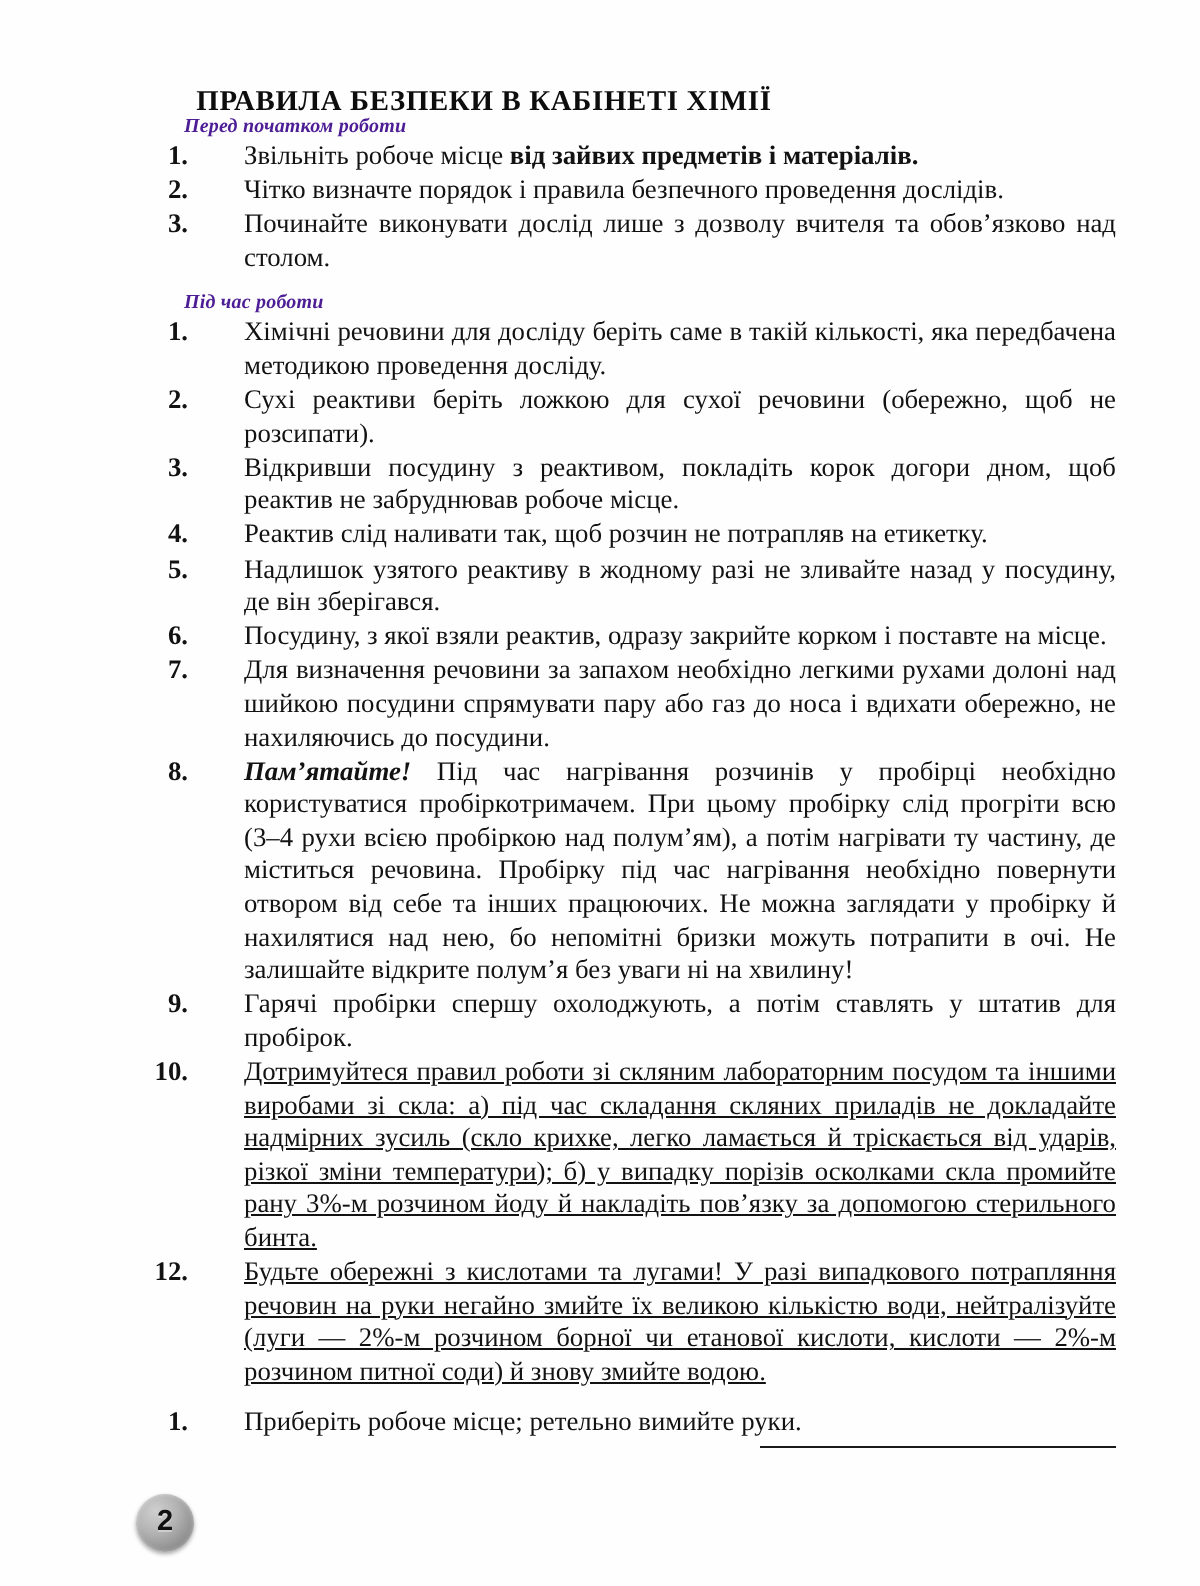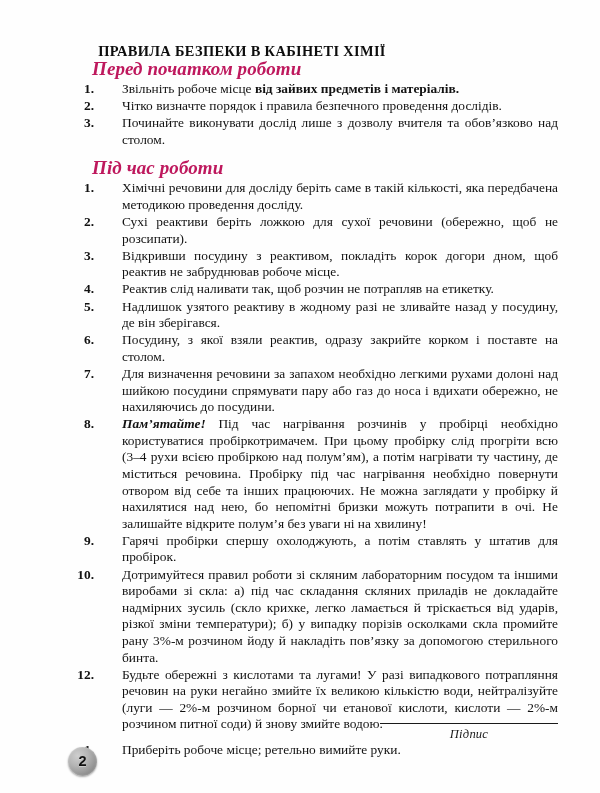--- a/index.html
+++ b/index.html
@@ -45,23 +45,23 @@
     margin: 0;
   }
 
   .section + .section {
     margin-top: 9px;
   }
 
   .section-heading {
     font-style: italic;
     font-weight: bold;
-    font-size: 19px;
+    font-size: 10px;
     margin: 0 0 1px 20px;
-    color: #be185d;
+    color: #4c1d95;
     letter-spacing: 0.1px;
   }
 
   ol.rules {
     list-style: none;
     margin: 0;
     padding: 0;
   }
 
   ol.rules > li {
@@ -80,20 +80,21 @@
     left: 0;
     top: 0;
     width: 22px;
     text-align: right;
     font-weight: bold;
     font-size: 13.4px;
   }
 
   ol.rules > li.wide-marker {
     padding-left: 30px;
+    text-decoration: underline;
   }
 
   ol.rules > li.wide-marker .marker {
     width: 26px;
     left: -4px;
   }
 
   .body-text b {
     font-weight: bold;
   }
@@ -193,21 +194,21 @@
           <li>
             <span class="marker">4.</span>
             <span class="body-text">Реактив слід наливати так, щоб розчин не потрапляв на етикетку.</span>
           </li>
           <li>
             <span class="marker">5.</span>
             <span class="body-text">Надлишок узятого реактиву в жодному разі не зливайте назад у посудину, де він зберігався.</span>
           </li>
           <li>
             <span class="marker">6.</span>
-            <span class="body-text">Посудину, з якої взяли реактив, одразу закрийте корком і поставте на столом.</span>
+            <span class="body-text">Посудину, з якої взяли реактив, одразу закрийте корком і поставте на місце.</span>
           </li>
           <li>
             <span class="marker">7.</span>
             <span class="body-text">Для визначення речовини за запахом необхідно легкими рухами долоні над шийкою посудини спрямувати пару або газ до носа і вдихати обережно, не нахиляючись до посудини.</span>
           </li>
           <li>
             <span class="marker">8.</span>
             <span class="body-text"><span class="bi">Пам’ятайте!</span> Під час нагрівання розчинів у пробірці необхідно користуватися пробіркотримачем. При цьому пробірку слід прогріти всю (3–4 рухи всією пробіркою над полум’ям), а потім нагрівати ту частину, де міститься речовина. Пробірку під час нагрівання необхідно повернути отвором від себе та інших працюючих. Не можна заглядати у пробірку й нахилятися над нею, бо непомітні бризки можуть потрапити в очі. Не залишайте відкрите полум’я без уваги ні на хвилину!</span>
           </li>
           <li>
@@ -229,20 +230,19 @@
           <li>
             <span class="marker">1.</span>
             <span class="body-text">Приберіть робоче місце; ретельно вимийте руки.</span>
           </li>
         </ol>
       </div>
     </div>
 
   <div class="signature-zone">
     <div class="signature-line"></div>
-    <div class="signature-label">Підпис</div>
   </div>
 
   <div class="page-number-badge">
     <span>2</span>
   </div>
 
 </div>
 
 </body></html>

